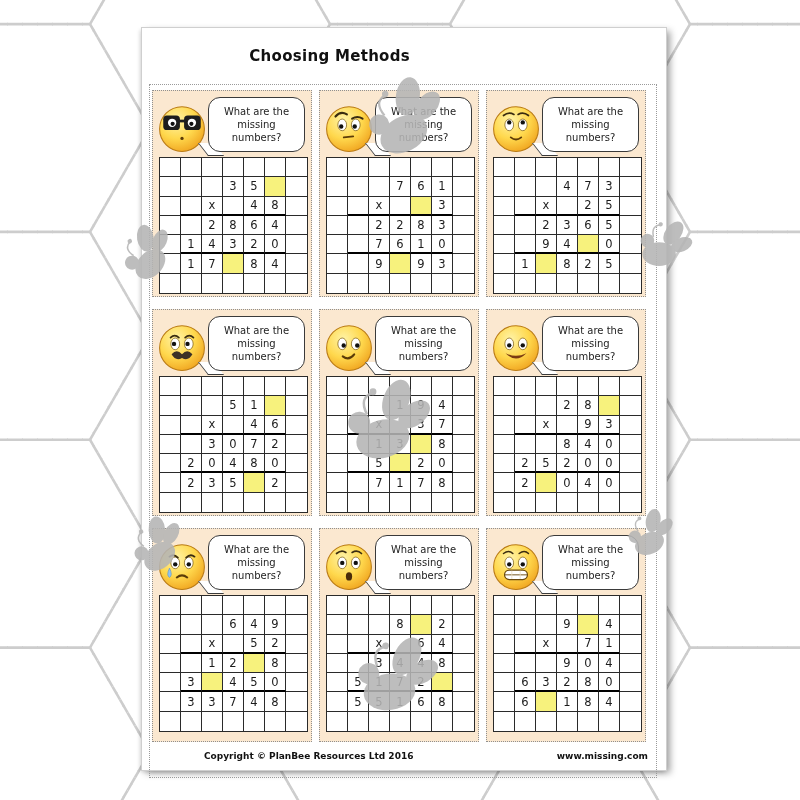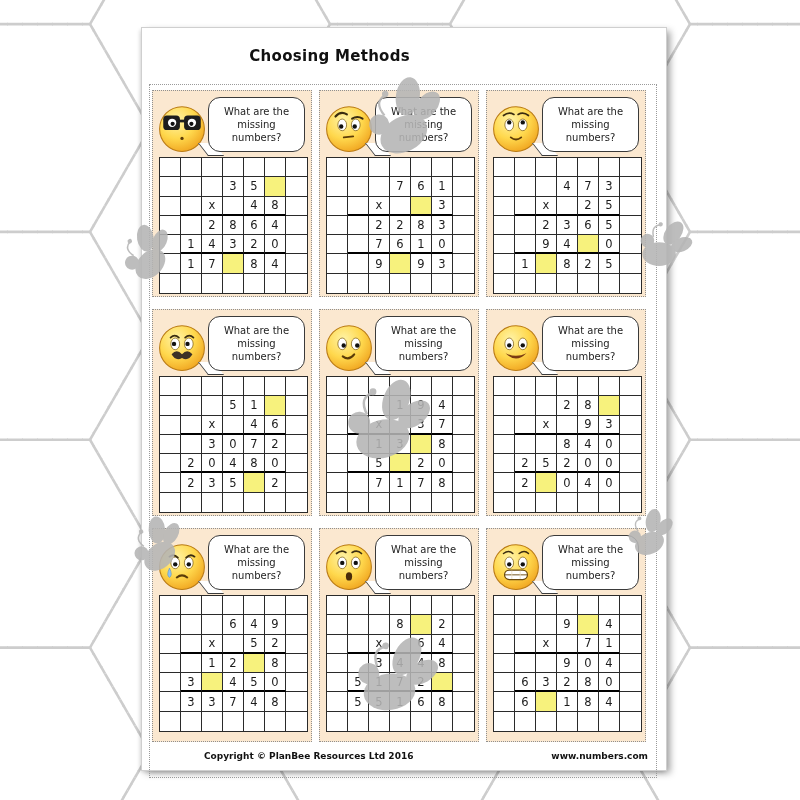--- a/index.html
+++ b/index.html
@@ -730,21 +730,21 @@
           <div class="cell lastrow"></div>
           <div class="cell lastrow"></div>
           <div class="cell lastrow"></div>
           <div class="cell lastrow"></div>
           <div class="cell lastrow"></div>
           <div class="cell lastcol lastrow"></div>
         </div>
       </div>
     </div>
   <div class="ftr left">Copyright © PlanBee Resources Ltd 2016</div>
-  <div class="ftr right">www.numbers.com</div>
+  <div class="ftr right">www.missing.com</div>
 </div>
 
 <div class="bee" style="left: 358px; top: 76px; width: 92px; height: 92px; transform: rotate(-8deg);"><svg viewBox="0 0 100 100" width="100%" height="100%" opacity="0.88">
       <path d="M30 40 q-10 -16 4 -22" stroke="#b5b5b5" stroke-width="2.5" fill="none"></path>
       <circle cx="34" cy="17" r="3.5" fill="#b5b5b5"></circle>
       <ellipse cx="58" cy="23" rx="13" ry="21" fill="#b5b5b5" transform="rotate(16 58 23)"></ellipse>
       <ellipse cx="77" cy="36" rx="11" ry="18" fill="#b5b5b5" transform="rotate(48 77 36)"></ellipse>
       <ellipse cx="48" cy="63" rx="27" ry="19" fill="#b5b5b5" transform="rotate(-20 48 63)"></ellipse>
       <circle cx="23" cy="49" r="11" fill="#b5b5b5"></circle>
     </svg></div>

